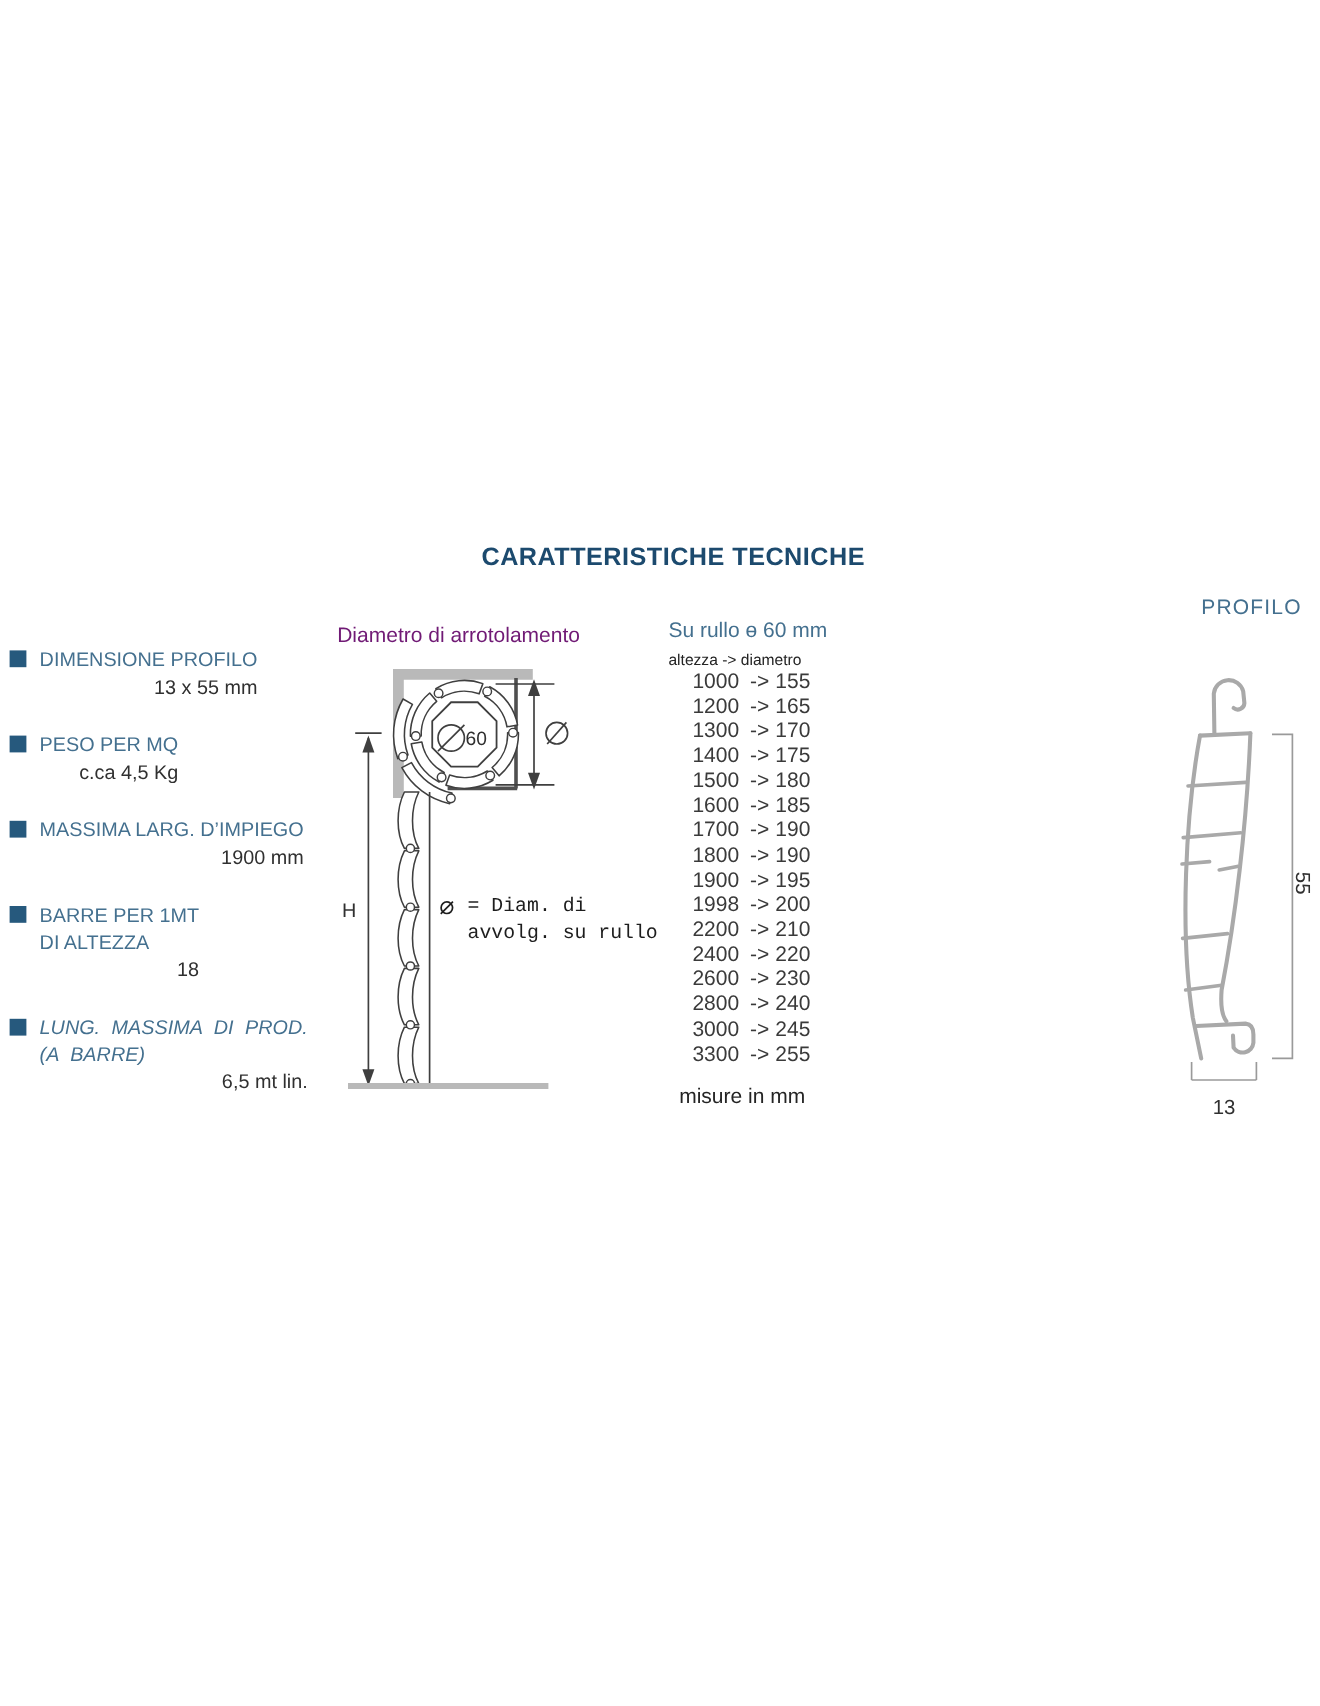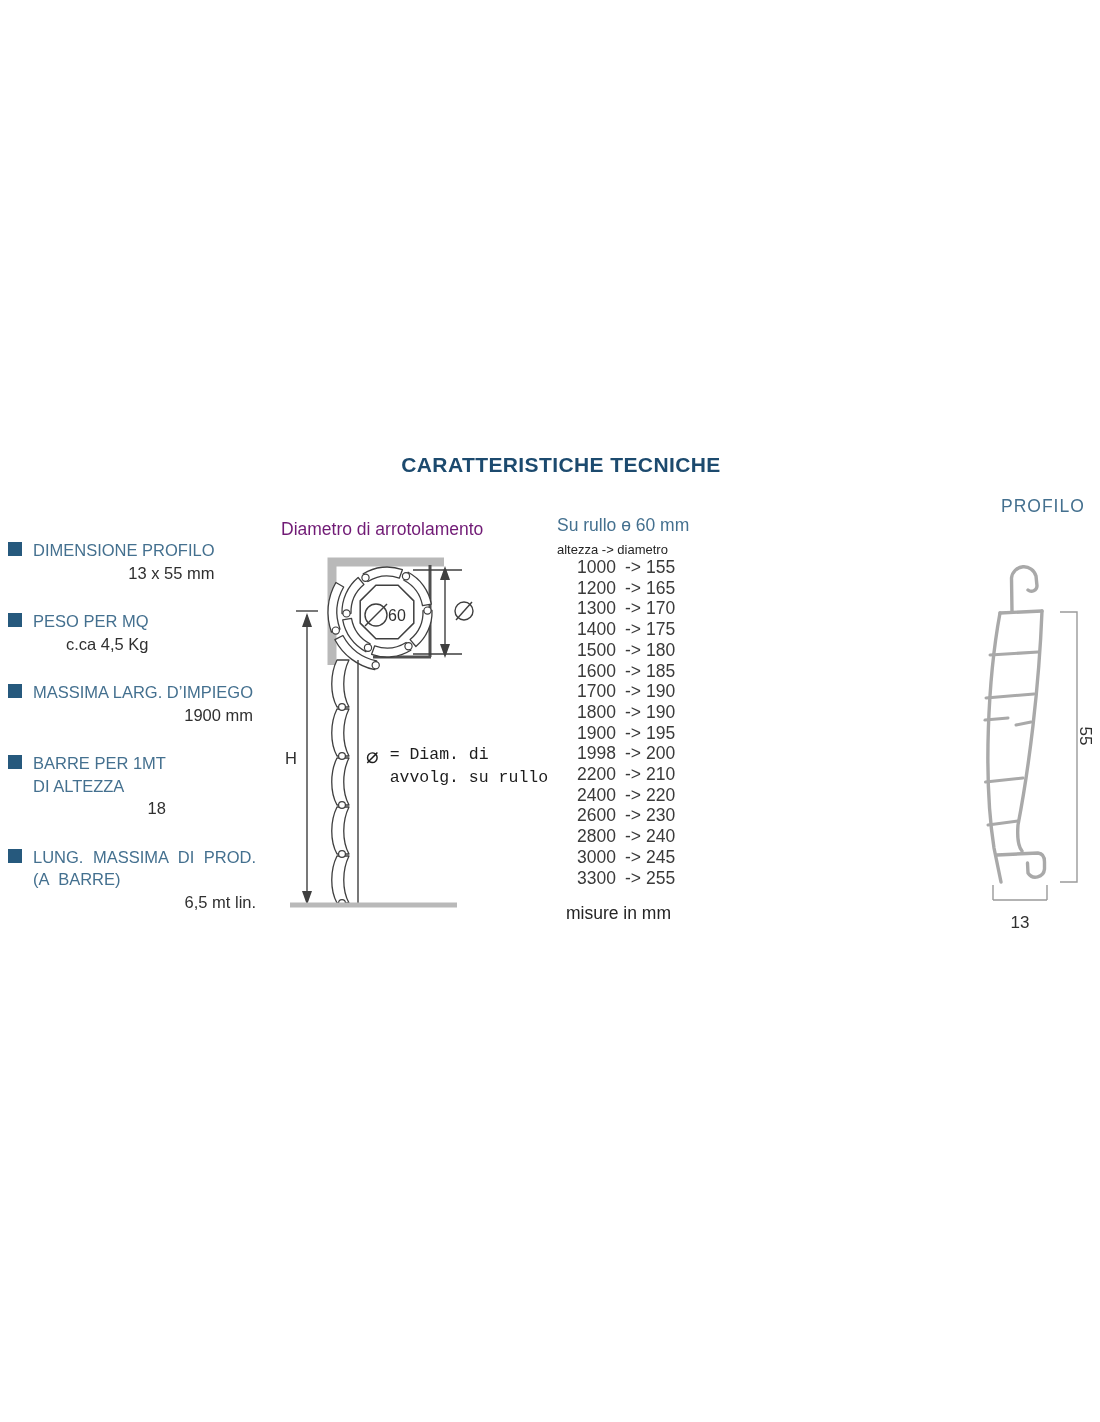--- a/index.html
+++ b/index.html
@@ -23,21 +23,21 @@
     position:absolute;left:0;right:0;top:453px;text-align:center;padding-left:22px;
     font-size:21px;font-weight:bold;letter-spacing:.4px;color:var(--title-blue);
   }
   
   .specs{position:absolute;left:8px;top:539px;width:280px;}
   .spec-item{display:flex;gap:11px;margin-bottom:26px;}
   .bullet{flex:0 0 auto;width:14px;height:14px;margin-top:3px;background:var(--bullet-blue);}
   .spec-text{font-size:16.5px;line-height:22.5px;}
   .spec-label{color:var(--steel-blue);}
   .spec-value{color:var(--text-dark);text-align:right;}
-  .spec-item:nth-child(5) .spec-label{word-spacing:5px;}
+  .spec-item:nth-child(5) .spec-label{word-spacing:5px;font-style:italic;}
   
   .diag-title{position:absolute;left:281px;top:519px;font-size:17.5px;color:#701a75;}
   .roll-svg{position:absolute;left:280px;top:518px;}
   .lbracket{stroke:var(--light-gray);stroke-width:9;fill:none;}
   .boxline{stroke:var(--line-dark);stroke-width:3;fill:none;}
   .slat{fill:#fff;stroke:var(--stroke-dark);stroke-width:1.3;stroke-linejoin:round;}
   .joint{fill:#fff;stroke:var(--stroke-dark);stroke-width:1.2;}
   .oct{fill:#fff;stroke:var(--stroke-dark);stroke-width:1.5;}
   .thin{stroke:var(--stroke-dark);stroke-width:1.4;fill:none;}
   .arrowhead{fill:var(--stroke-dark);stroke:none;}

